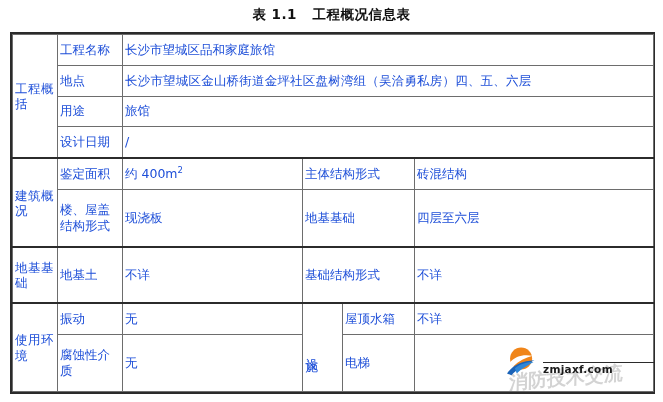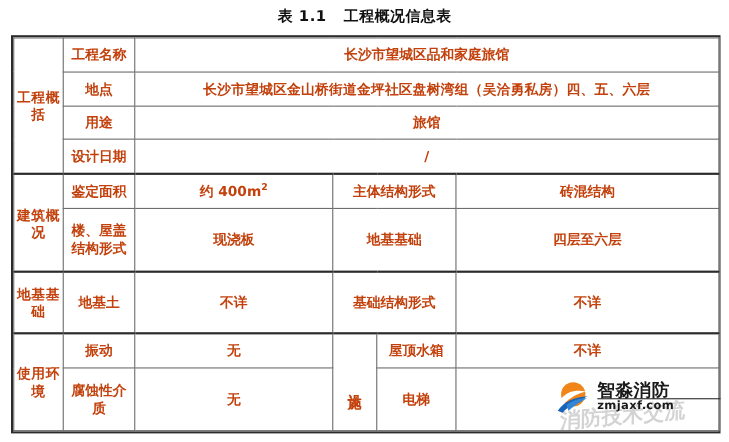--- a/index.html
+++ b/index.html
@@ -46,28 +46,27 @@
   }
   table.info-table {
     width: 100%;
     height: 100%;
     border-collapse: collapse;
     table-layout: fixed;
     background: #fff;
   }
   table.info-table td {
     border: 1px solid #6d6d6d;
-    text-align: center;
+    text-align: left;
     vertical-align: middle;
     font-size: 12.5px;
     line-height: 1.28;
-    color: #c2410c;
+    color: #1d4ed8;
     padding: 1px 2px;
     word-break: break-all;
-    font-weight: bold;
   }
   td.group-label {
     font-size: 12.5px;
     letter-spacing: 0.5px;
     margin-top: 29px;
   }
   td.key-cell {
     font-size: 12.5px;
   }
   td.val-cell {
@@ -245,17 +244,16 @@
 
   <div class="watermark">
     <div class="wm-ghost">消防技术交流</div>
     <svg class="wm-logo" viewBox="0 0 40 34">
       <circle cx="19" cy="13" r="12.5" fill="#f08519"></circle>
       <path d="M6 18 C12 10, 22 8, 32 10 C24 12, 16 16, 10 22 Z" fill="#ffffff"></path>
       <path d="M3 30 C10 20, 20 16, 34 15 C24 20, 14 25, 8 32 Z" fill="#1a63b8"></path>
       <path d="M12 24 C18 19, 26 17, 33 17 C26 21, 19 25, 14 30 Z" fill="#2f86d6"></path>
     </svg>
     <div class="wm-rule"></div>
-    <div class="wm-brand">智淼消防</div>
     <div class="wm-url">zmjaxf.com</div>
   </div>
 
 </div>
 
 </body></html>

